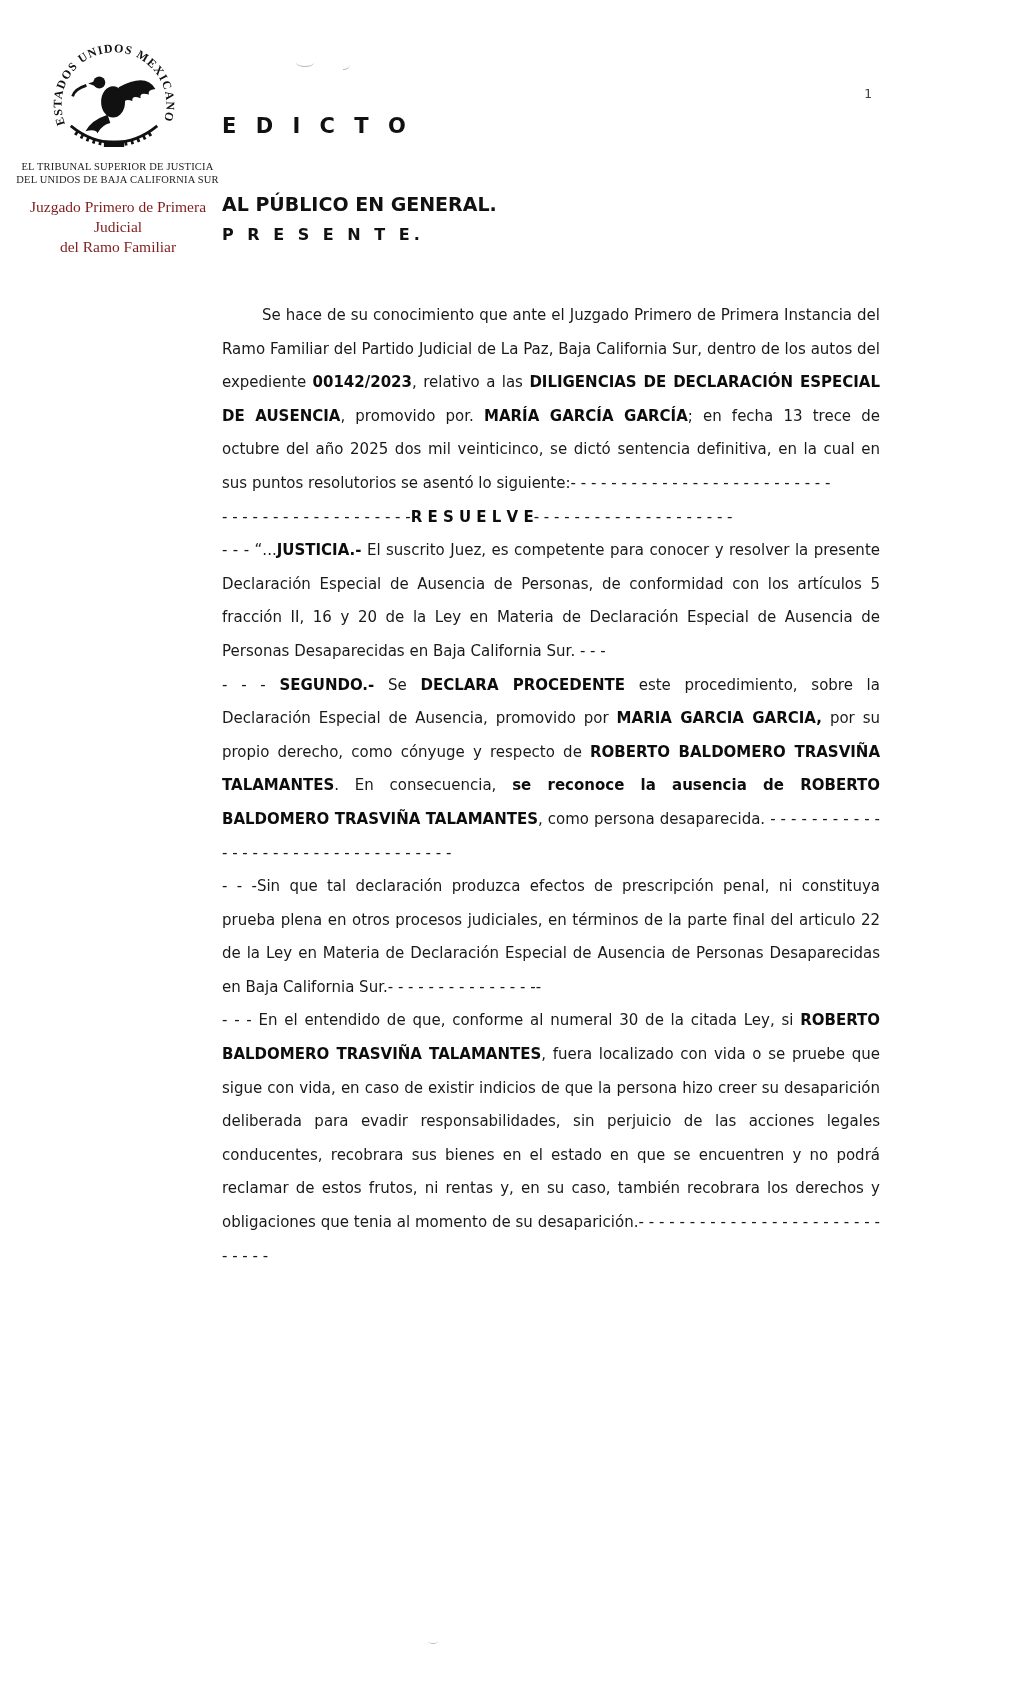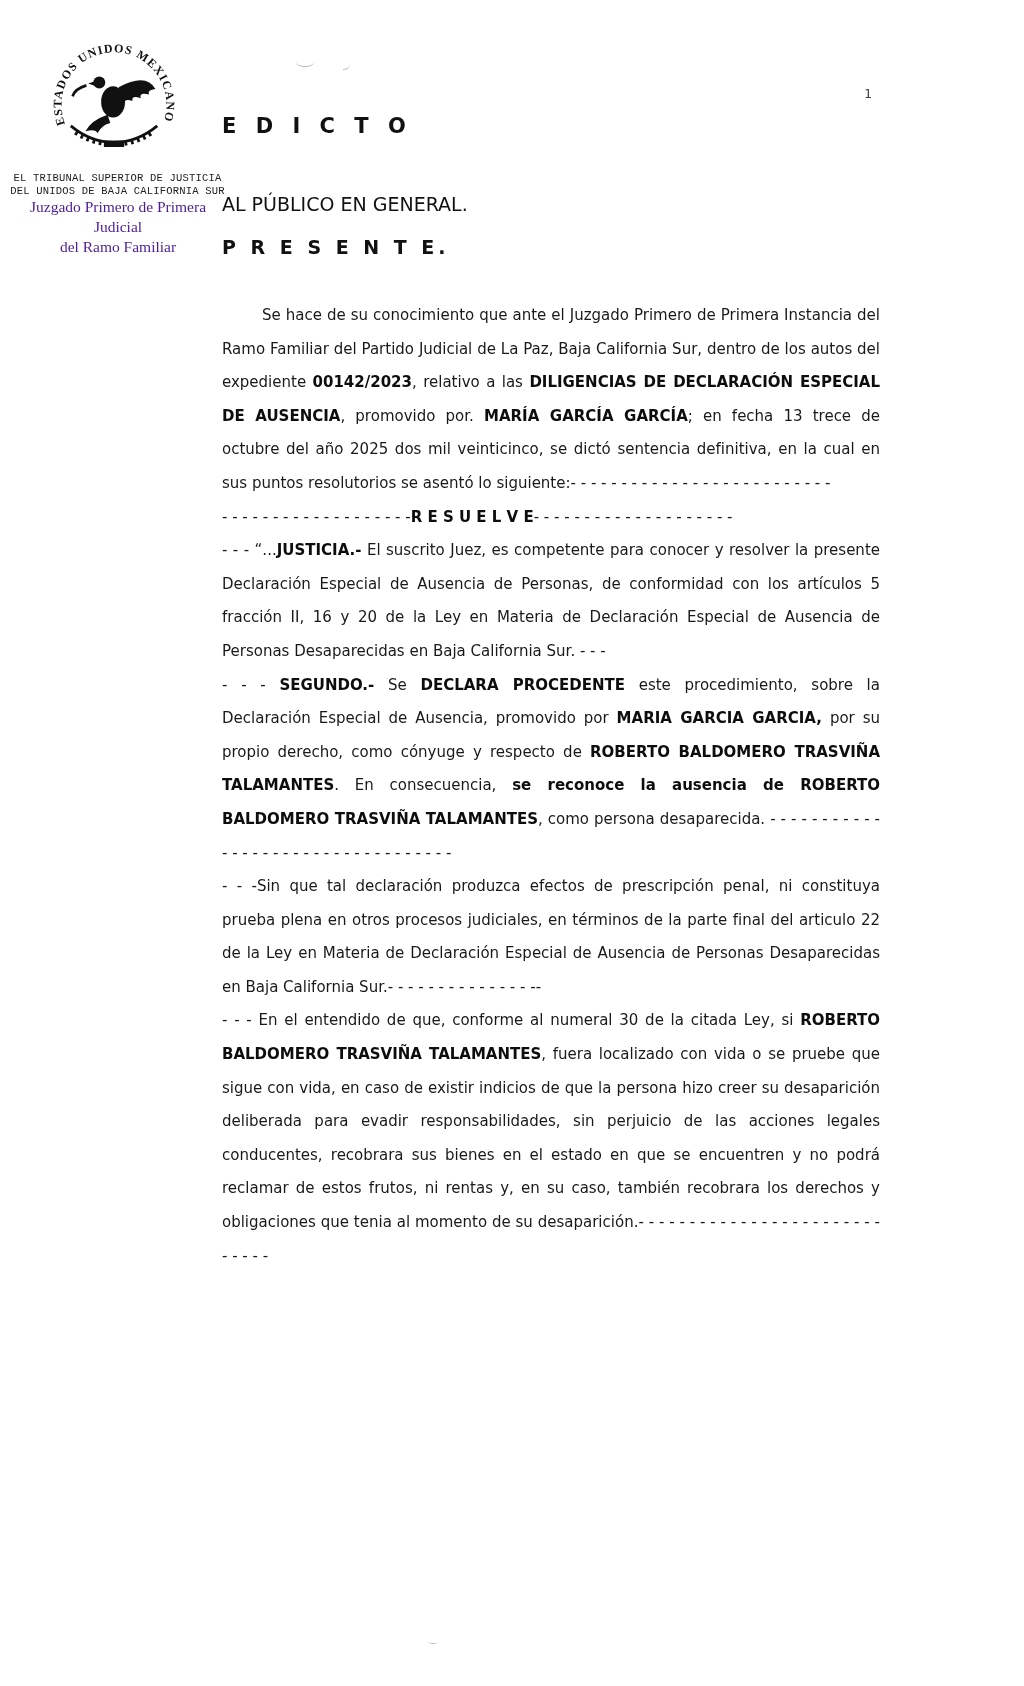--- a/index.html
+++ b/index.html
@@ -4,42 +4,42 @@
 <style>
   html,body{margin:0;padding:0;}
   body{
     width:1024px;height:1686px;position:relative;background:#ffffff;
     font-family:"DejaVu Sans","Liberation Sans",sans-serif;color:#1a1a1a;
     overflow:hidden;
   }
   
   .seal{position:absolute;left:45px;top:40px;width:138px;height:122px;}
   .court-name{
-    position:absolute;left:10px;top:172px;width:215px;text-align:center;
-    font-family:Liberation Mono, monospace;font-size:10.5px;
+    position:absolute;left:10px;top:160px;width:215px;text-align:center;
+    font-family:Liberation Serif, serif;font-size:10.5px;
     line-height:13px;color:#222;letter-spacing:.2px;white-space:nowrap;
   }
   .juzgado{
     position:absolute;left:8px;top:197px;width:220px;text-align:center;
     font-family:"Liberation Serif","DejaVu Serif",serif;font-size:15.5px;
-    line-height:20px;color:#4c1d95;
+    line-height:20px;color:#7f1d1d;
   }
   .page-number{
     position:absolute;left:864px;top:86px;font-size:13px;color:#444;
     font-family:"DejaVu Sans Mono",monospace;
   }
   .doc-title{
     position:absolute;left:222px;top:114px;width:658px;text-align:left;
     font-weight:bold;font-size:21px;letter-spacing:6px;color:#111;
   }
   .addressee{
-    position:absolute;left:222px;top:193px;font-weight:normal;font-size:19px;color:#111;
+    position:absolute;left:222px;top:193px;font-weight:bold;font-size:19px;color:#111;
   }
   .presente{
-    position:absolute;left:222px;top:236px;font-weight:bold;font-size:19px;
+    position:absolute;left:222px;top:225px;font-weight:bold;font-size:16px;
     letter-spacing:4px;color:#111;
   }
   
   .body-text{
     position:absolute;left:222px;top:299px;width:658px;
     font-size:15px;line-height:33.6px;text-align:justify;color:#191919;
   }
   .body-text p{margin:0;padding:0;}
   .body-text p.indent{text-indent:40px;}
   .body-text b,.body-text .b{font-weight:bold;color:#0d0d0d;}

